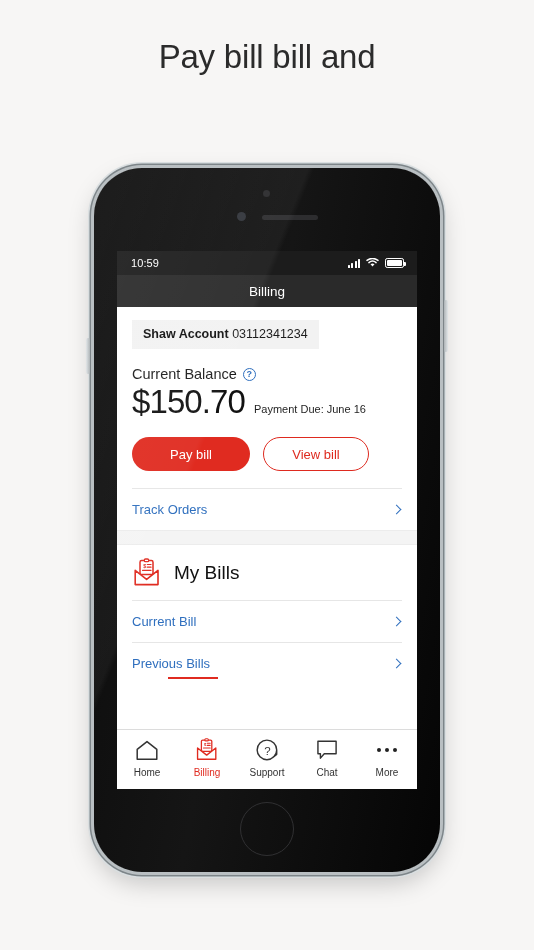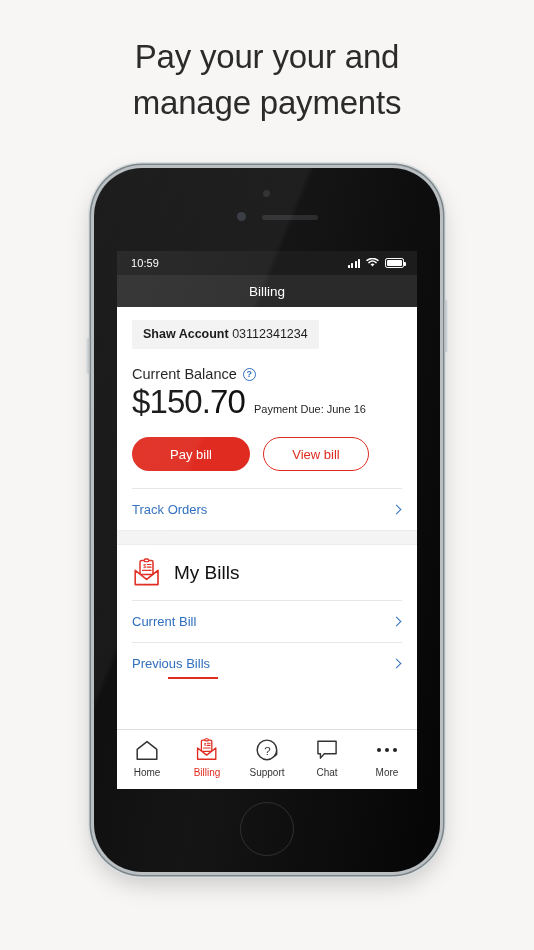--- a/index.html
+++ b/index.html
@@ -322,22 +322,21 @@
   .tab.active .tab-label { color: #e02b20; }
   .tab-icon { height: 24px; display: flex; align-items: center; justify-content: center; }
 
   .dots { display: flex; gap: 3.5px; align-items: center; }
   .dots i { width: 4.5px; height: 4.5px; border-radius: 50%; background: #222; display:block; }
 </style>
 </head>
 <body>
 
 <div class="headline">
-  <div>Pay your your and</div>
-  <div>manage payments</div>
+  <div>Pay bill bill and</div>
 </div>
 
 <div class="phone">
   <div class="camera-dot"></div>
   <div class="sensor-dot"></div>
   <div class="earpiece"></div>
   <div class="power-button"></div>
   <div class="volume-button"></div>
 
   <div class="screen">

